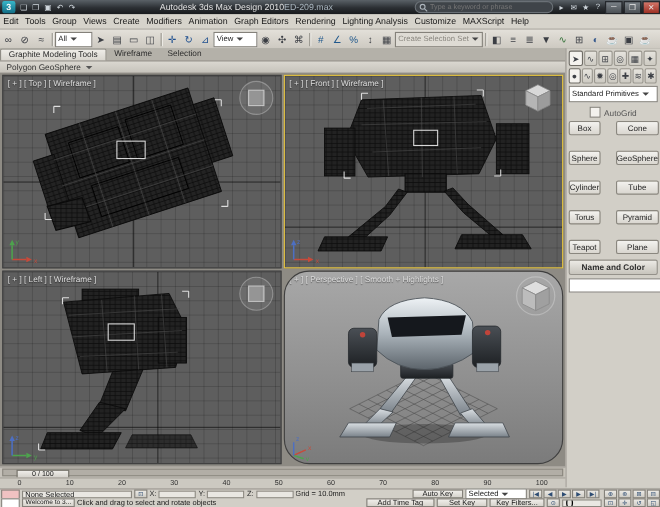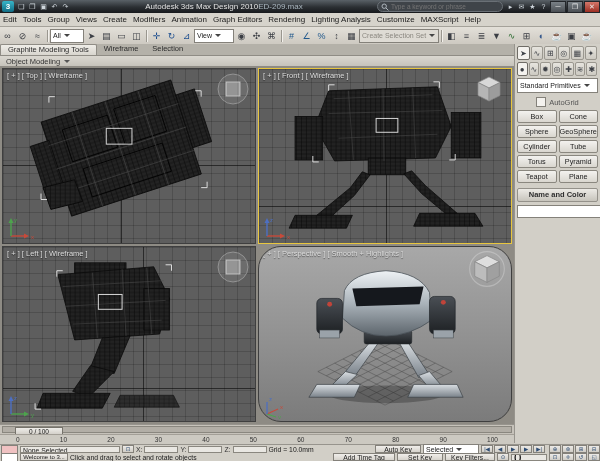--- a/index.html
+++ b/index.html
@@ -64,21 +64,21 @@
   #cmdpanel{position:absolute;left:514px;top:44px;width:86px;height:399px;background:#d2cfc7;border-left:1px solid #97948d;box-sizing:border-box;padding:2px 2px 0 2px;}
   .cp-tabs,.cp-cats{display:flex;margin-bottom:2px;}
   .cp-tab,.cp-cat{flex:1;height:12px;display:flex;align-items:center;justify-content:center;font-size:8px;color:#3c3f45;
     background:linear-gradient(#e6e4de,#cdcac2);border:1px solid #9a978f;margin-right:1px;border-radius:2px;}
   .cp-tab.active,.cp-cat.active{background:#f4f2ee;border-color:#6f6c66;}
   .cp-combo{height:13px;margin:2px 0 4px 0;}
   .rollout-h{height:12px;line-height:12px;text-align:center;font-size:7.5px;font-weight:bold;color:#2e2e2e;
     background:linear-gradient(#eceae5,#c7c4bc);border:1px solid #94918a;border-radius:2px;margin-bottom:3px;}
   .autogrid{display:flex;align-items:center;font-size:7.5px;justify-content:center;margin-bottom:3px;color:#555;}
   .cb{width:8px;height:8px;background:#f4f2ee;border:1px solid #84817a;margin-right:3px;}
-  .prim-grid{display:grid;grid-template-columns:1fr 1fr;gap:2px;margin-bottom:5px;}
+  .prim-grid{display:grid;grid-template-columns:1fr 1fr;gap:14px;margin-bottom:5px;}
   .prim-btn{height:13px;font-size:7.3px;font-family:"Liberation Sans",sans-serif;color:#222;
     background:linear-gradient(#f3f2ef,#d9d6cf);border:1px solid #8a877f;border-radius:2px;padding:0;}
   .namecolor{display:flex;align-items:center;gap:2px;}
   .name-input{flex:1;height:11px;border:1px solid #84817a;background:#fff;font-size:7px;padding:0 2px;font-family:"Liberation Sans",sans-serif;}
 
   
   #tslider{position:absolute;left:0;top:424px;width:514px;height:10px;background:#c6c2ba;border-top:1px solid #97948d;box-sizing:border-box;}
   .tslider-track{position:absolute;left:2px;right:2px;top:1px;bottom:1px;background:#b2aea6;border:1px solid #8a877f;}
   .tslider-handle{position:absolute;left:12px;top:0;width:46px;height:7px;line-height:7px;text-align:center;font-size:6.5px;
     background:linear-gradient(#efede9,#cfccc5);border:1px solid #76736b;}
@@ -215,21 +215,21 @@
   </div>
 
   <div id="ribbon">
     <div id="ribbon-tabs">
 
     <span class="rtab active">Graphite Modeling Tools</span>
         <span class="rtab">Wireframe</span>
         <span class="rtab">Selection</span>
       </div>
     <div id="ribbon-strip">
-      <span>Object Modeling</span>
+      <span>Polygon GeoSphere</span>
       <span class="caret"></span>
     </div>
   </div>
 
   <div id="viewports">
 
     <div class="vp" id="vp-top" style="left:2px;top:2px;">
       <div class="vp-grid"></div>
       <div class="axis-h" style="top:96px;"></div>
       <div class="axis-v" style="left:118px;"></div>

